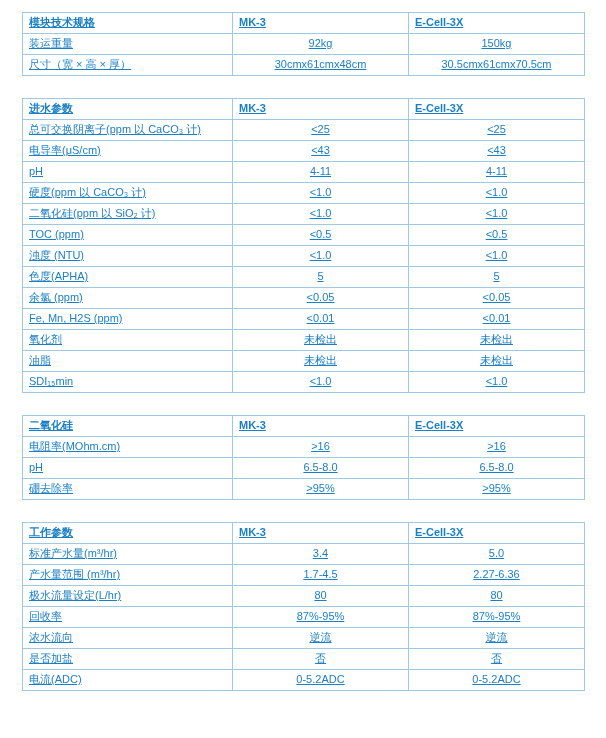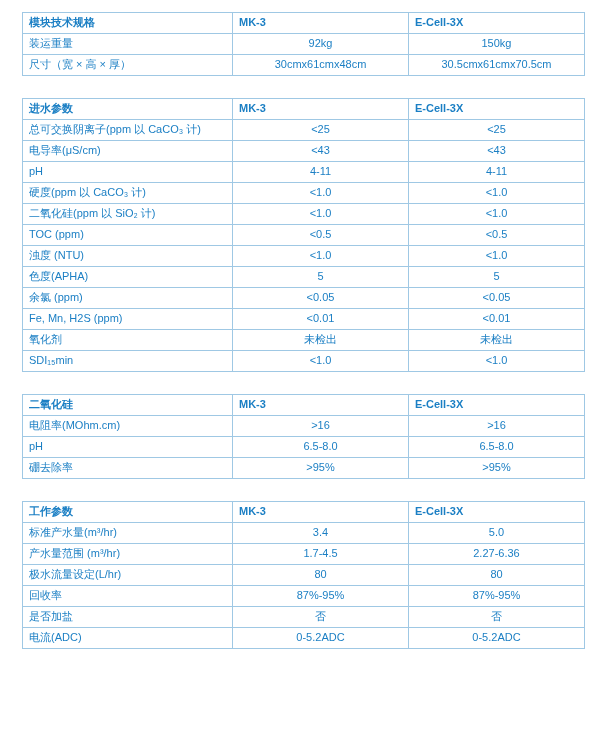--- a/index.html
+++ b/index.html
@@ -13,20 +13,21 @@
     font-family: "Liberation Sans", sans-serif;
     color: #1b7fc4;
     -webkit-font-smoothing: antialiased;
   }
   .page {
     position: relative;
     width: 606px;
     height: 738px;
     box-sizing: border-box;
     padding: 12px 22px 0 22px;
+    text-decoration: underline;
   }
   table.spec {
     width: 562px;
     border-collapse: collapse;
     table-layout: fixed;
     margin-bottom: 22px;
     border: 1px solid #9fc8e4;
   }
   table.spec col.c1 { width: 210px; }
   table.spec col.c2 { width: 176px; }
@@ -155,20 +156,25 @@
         <td class="label dim">Fe, Mn, H2S (ppm)</td>
         <td class="val dim">&lt;0.01</td>
         <td class="val dim">&lt;0.01</td>
       </tr>
       <tr>
         <td class="label">氧化剂</td>
         <td class="val">未检出</td>
         <td class="val">未检出</td>
       </tr>
       <tr>
+        <td class="label">油脂</td>
+        <td class="val">未检出</td>
+        <td class="val">未检出</td>
+      </tr>
+      <tr>
         <td class="label dim">SDI₁₅min</td>
         <td class="val dim">&lt;1.0</td>
         <td class="val dim">&lt;1.0</td>
       </tr>
     </tbody>
   </table>
 
   <table class="spec">
     <colgroup>
         <col class="c1">
@@ -229,20 +235,25 @@
         <td class="label">极水流量设定(L/hr)</td>
         <td class="val">80</td>
         <td class="val">80</td>
       </tr>
       <tr>
         <td class="label">回收率</td>
         <td class="val">87%-95%</td>
         <td class="val">87%-95%</td>
       </tr>
       <tr>
+        <td class="label">浓水流向</td>
+        <td class="val">逆流</td>
+        <td class="val">逆流</td>
+      </tr>
+      <tr>
         <td class="label">是否加盐</td>
         <td class="val">否</td>
         <td class="val">否</td>
       </tr>
       <tr>
         <td class="label">电流(ADC)</td>
         <td class="val">0-5.2ADC</td>
         <td class="val">0-5.2ADC</td>
       </tr>
 

